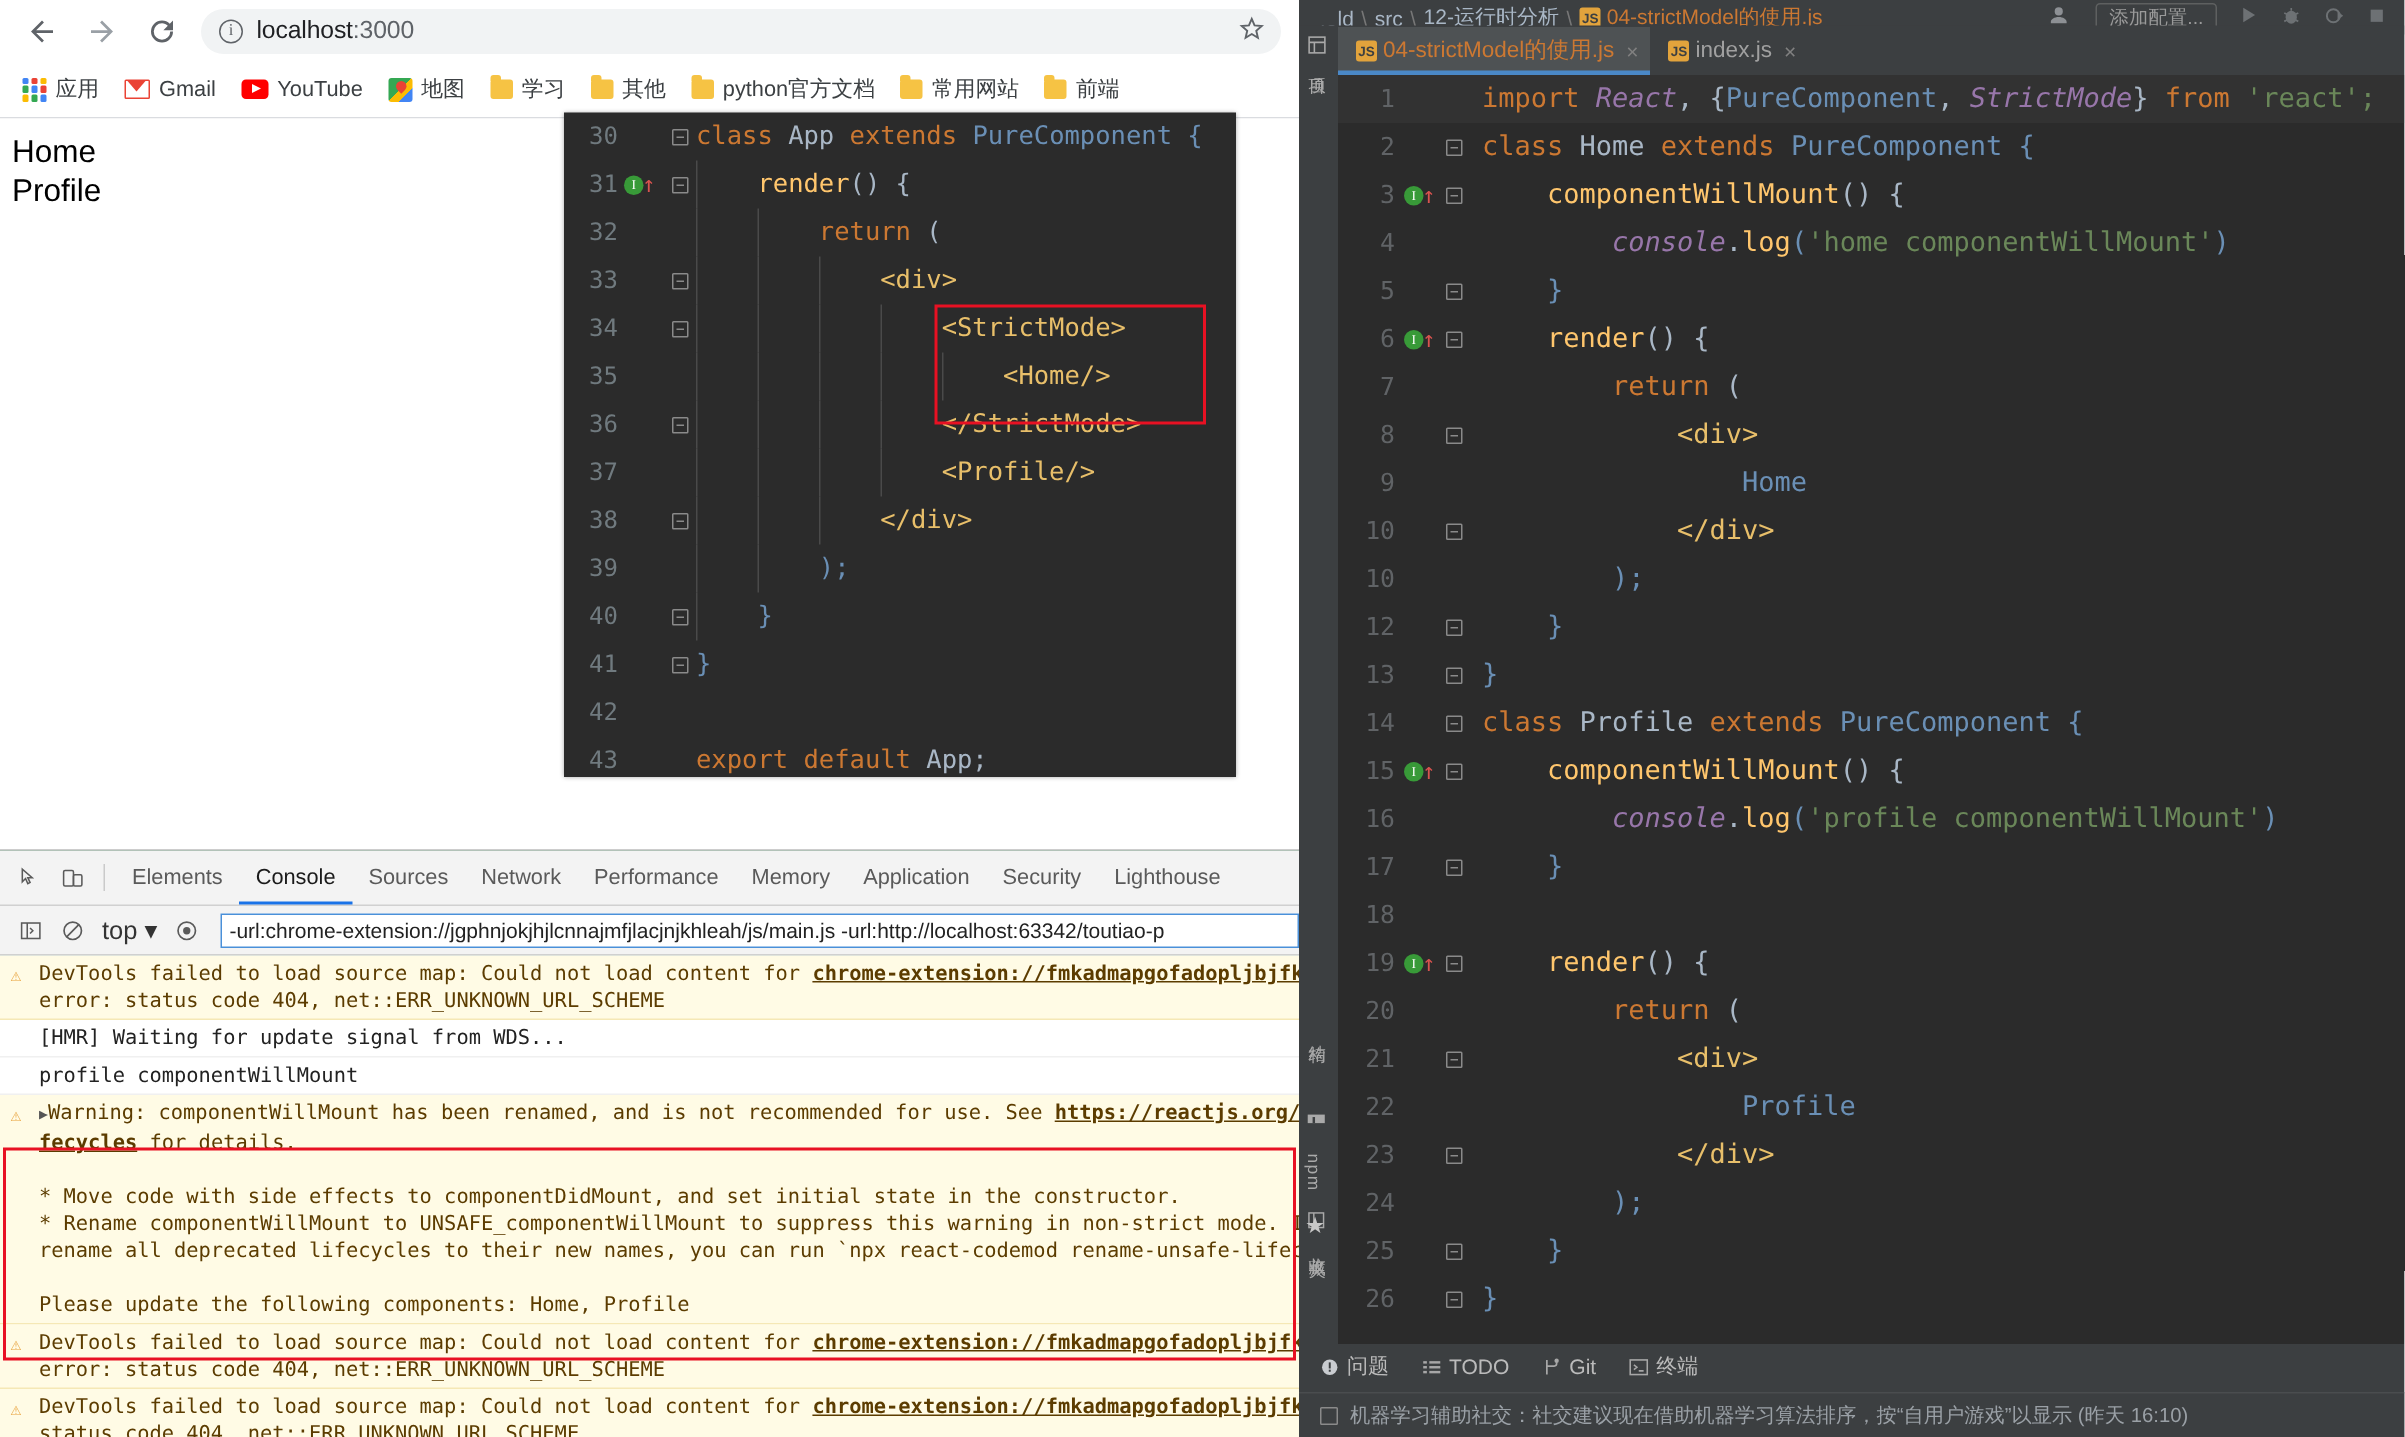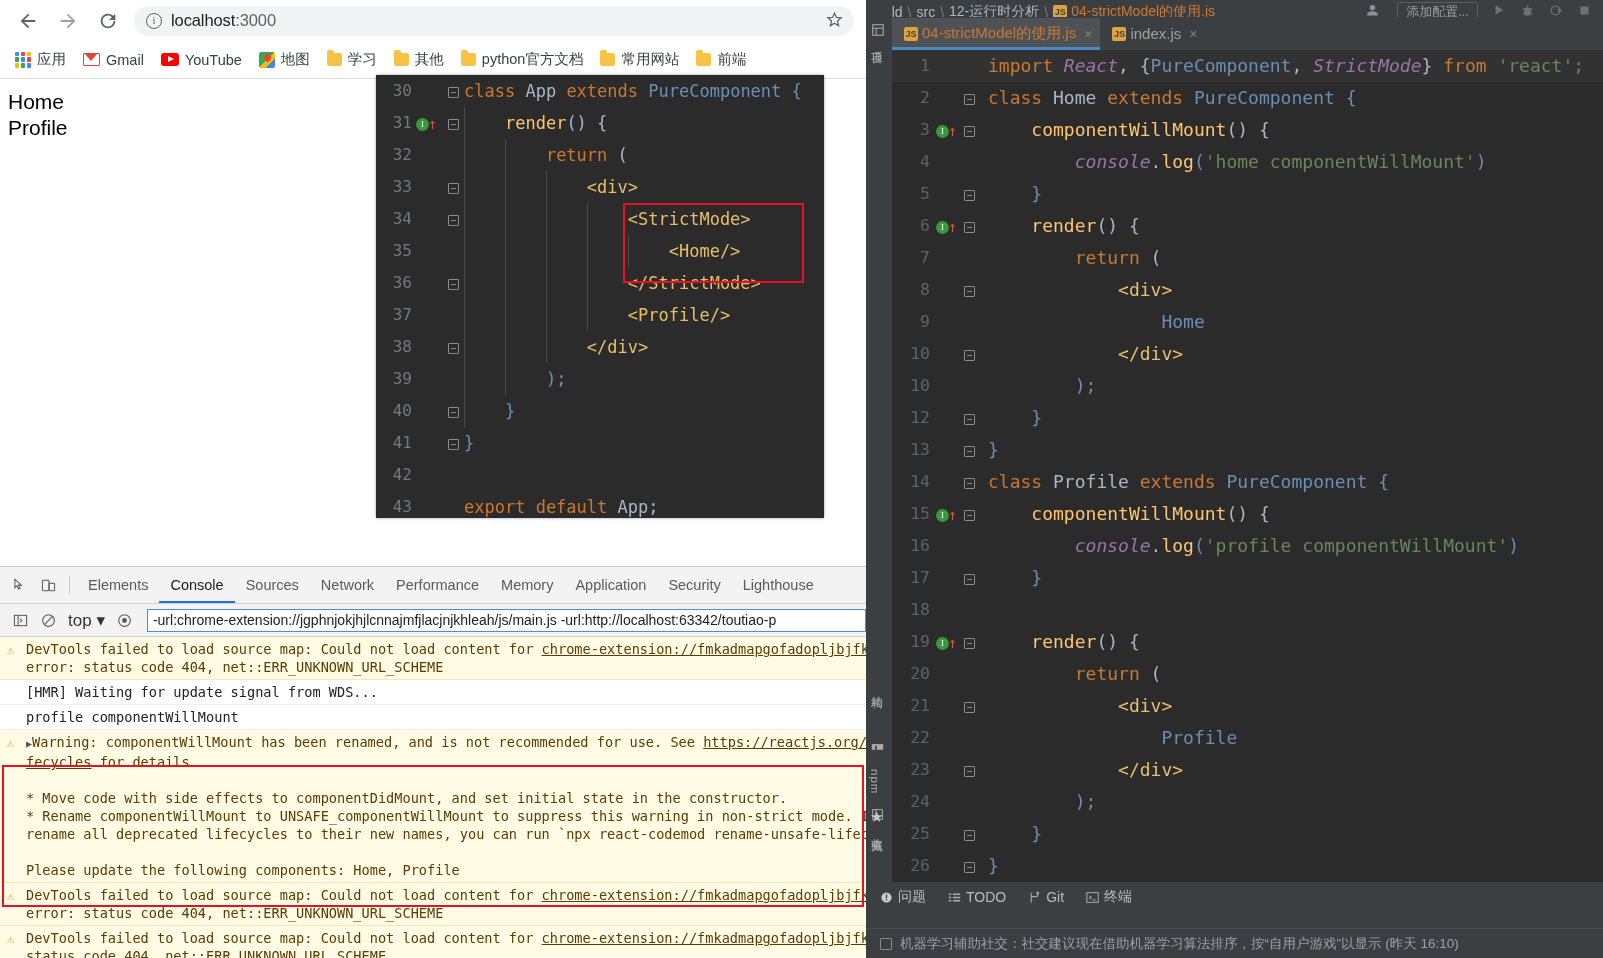--- a/index.html
+++ b/index.html
@@ -189,21 +189,21 @@
   .cmsg {
     position: relative; padding: 3px 4px 3px 26px;
     border-bottom: 1px solid #f0f0f0; white-space: pre; line-height: 18px;
     color: #222;
   }
   .cmsg.warn { background: #fffbe5; border-bottom-color: #f5e8b5; color: #5c3c00;}
   .cmsg .wicon {
     position: absolute; left: 7px; top: 4px; color: #e8a33d; font-size: 12px;
   }
   .cmsg a { color: #444; text-decoration: underline; }
-  .cmsg.warn a { color: #5c3c00; }
+  .cmsg.warn a { color: #5c3c00; font-weight: bold; }
   .tri { color:#555; font-size:10px; }
   .redbox2 { position:absolute; border:2px solid #e81123; pointer-events:none; }
 
   
   .ide {
     position: absolute; left: 866px; top: 0; width: 737px; height: 958px;
     background: #3c3f41; color: #bbbbbb;
     font-family: "Liberation Sans", sans-serif; overflow: hidden;
   }
   .ide-breadcrumb {
@@ -259,21 +259,21 @@
   .erow.caret { background:#323232; }
   .egut {
     position:absolute; left:0; top:0; width:38px; text-align:right;
     color:#606366; font-size:16.5px;
   }
   .emark { position:absolute; left:44px; top:0; width:26px; }
   .efold { position:absolute; left:72px; top:0; width:18px; }
   .ecode { position:absolute; left:96px; top:0; }
 
   .ide-bottom {
-    position:absolute; left:0; bottom:0; width:737px; height:76px; background:#3c3f41;
+    position:absolute; left:0; bottom:0; width:737px; height:62px; background:#3c3f41;
   }
   .ide-bottom-strip {
     position:absolute; left:0; top:0; height:30px; width:737px;
     display:flex; align-items:center; padding-left:14px; font-size:14px; color:#bbb;
   }
   .bt-item { display:flex; align-items:center; margin-right:22px; white-space:nowrap; }
   .bt-item .gi { margin-right:5px; color:#a7a7a7; display:flex; align-items:center; }
   .ide-notif {
     position:absolute; left:0; bottom:0; width:737px; height:30px;
     background:#3c3f41; border-top:1px solid #4a4d4f;

